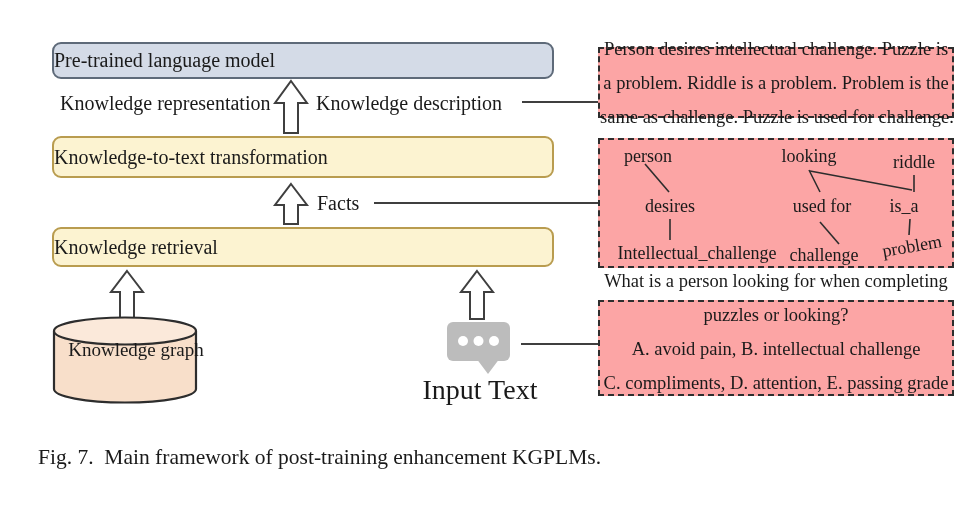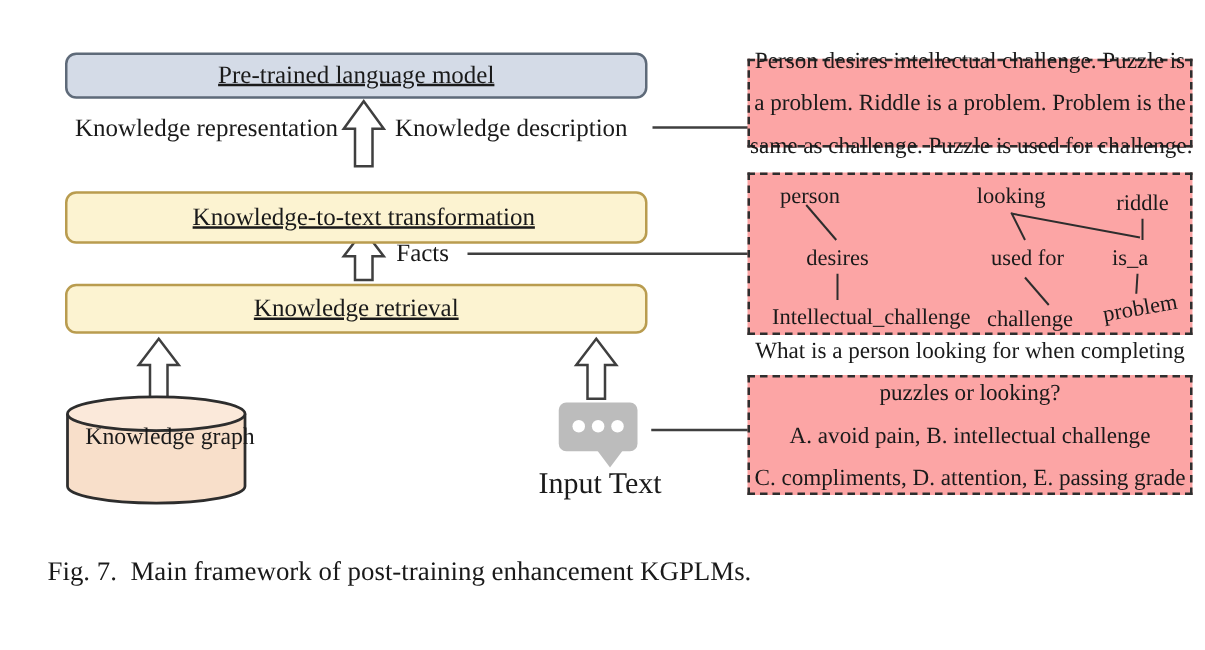--- a/index.html
+++ b/index.html
@@ -4,27 +4,27 @@
 <style>
   html,body{margin:0;padding:0;background:#ffffff;}
   .canvas{
     position:relative;width:964px;height:520px;background:#ffffff;overflow:hidden;
     font-family:"Liberation Serif","DejaVu Serif",serif;color:#1a1a1a;
   }
   svg.overlay{position:absolute;left:0;top:0;width:964px;height:520px;pointer-events:none;}
 
   
   .node-box{
-    position:absolute;left:52px;width:466px;box-sizing:border-box;
-    display:flex;align-items:center;justify-content:center;
-    font-size:20px;border-radius:9px;text-decoration:underline;
+    position:absolute;left:52px;width:502px;box-sizing:border-box;
+    display:flex;align-items:center;
+    font-size:20px;border-radius:9px;
   }
   .plm{top:42px;height:37px;background:#d4dbe7;border:2px solid #5e6a79;}
   .proc{background:#fcf3d1;border:2px solid #b99c4f;}
-  .k2t{top:153px;height:42px;padding-left:12px;}
+  .k2t{top:136px;height:42px;}
   .retr{top:227px;height:40px;}
 
   .flow-label{position:absolute;font-size:20px;white-space:nowrap;}
 
   
   .dashed-box{
     position:absolute;left:598px;width:356px;box-sizing:border-box;
     border:2px dashed #2e2e2e;background:#fca5a5;gap:12px;
   }
   .desc-box{top:47px;height:71px;display:flex;flex-direction:column;justify-content:center;}
@@ -36,21 +36,21 @@
   .gnode{
     position:absolute;transform:translate(-50%,-50%);
     font-size:18px;white-space:nowrap;line-height:18px;
   }
   .gnode.tilt{transform:translate(-50%,-50%) rotate(-10deg);}
 
   .kg-label{
     position:absolute;left:53px;top:338px;width:166px;text-align:center;
     font-size:19px;line-height:23px;
   }
-  .input-label{position:absolute;left:408px;top:374px;width:144px;text-align:center;font-size:24px;}
+  .input-label{position:absolute;left:408px;top:374px;width:144px;text-align:center;font-size:28px;}
 
   .caption{
     position:absolute;left:38px;top:445px;font-size:21.5px;white-space:pre-wrap;
   }
 </style>
 </head>
 <body>
 
 <div class="canvas">
 

